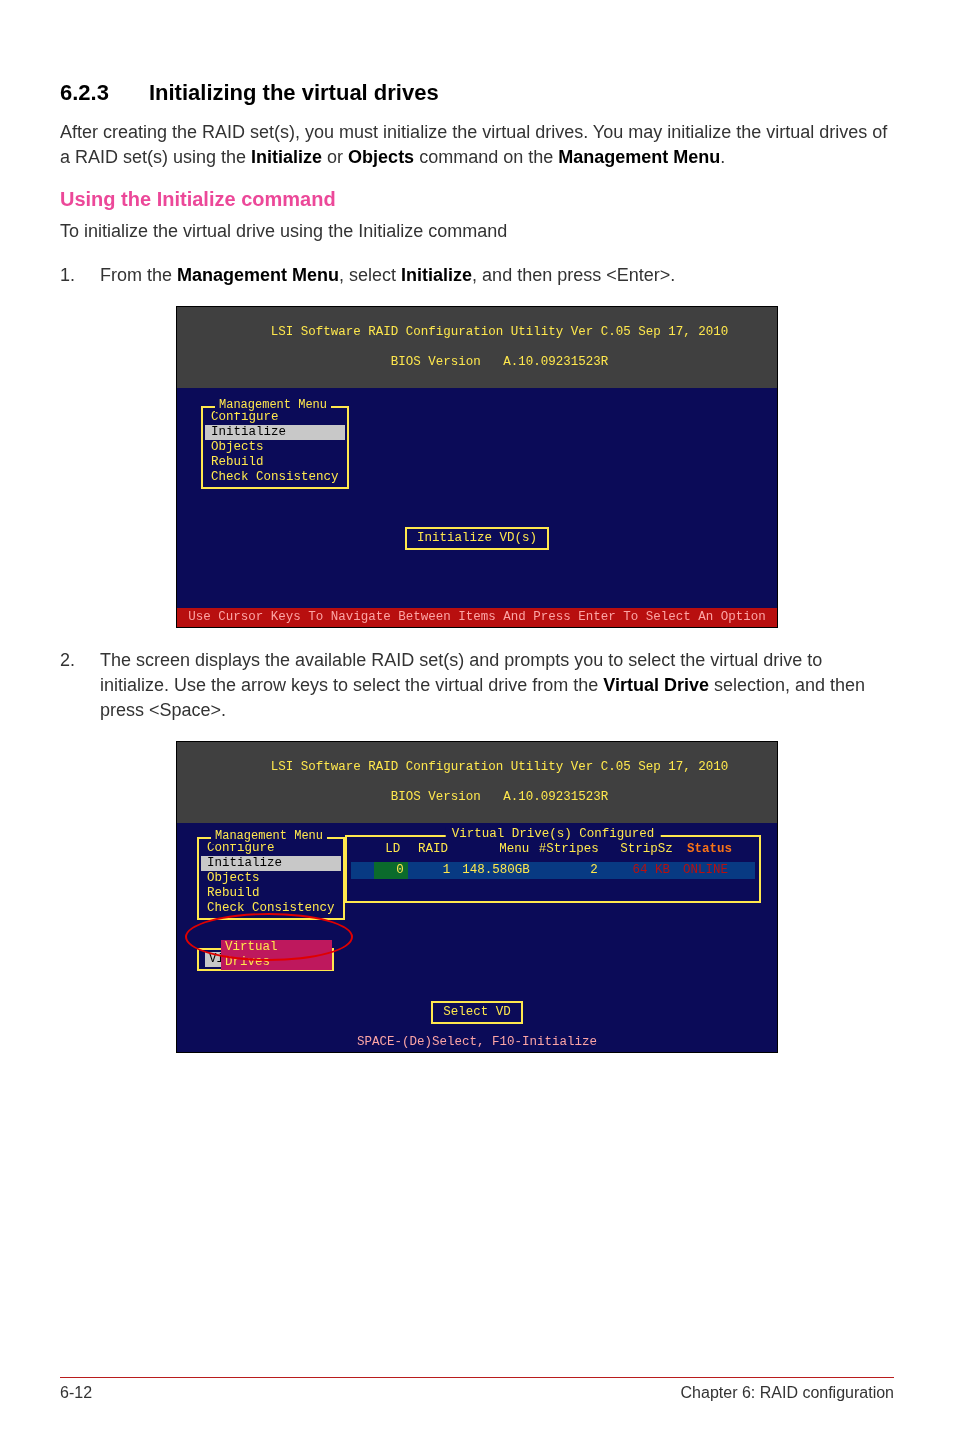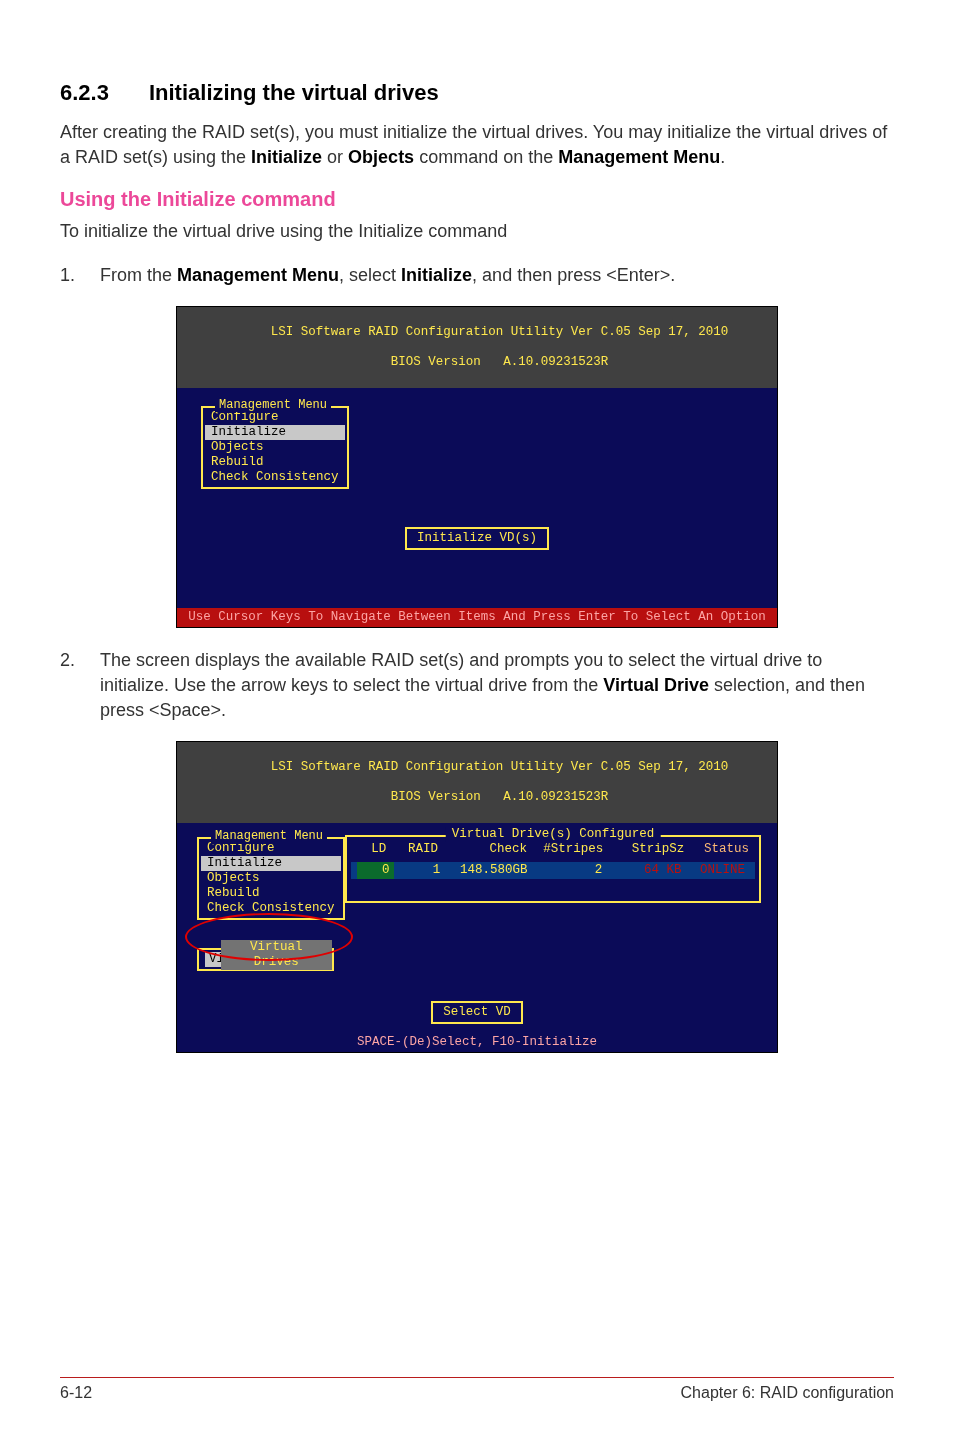--- a/index.html
+++ b/index.html
@@ -140,54 +140,53 @@
     top: -10px;
     left: 50%;
     transform: translateX(-50%);
     background: #0b0b58;
     color: #ffe84d;
     padding: 0 6px;
     white-space: nowrap;
   }
   .vd-row {
     display: flex;
-    padding: 0 6px;
+    padding: 0 23px;
   }
   .vd-row > div {
     text-align: right;
     padding: 1px 4px;
   }
   .vd-row .c-ld { width: 36px; }
   .vd-row .c-raid { width: 54px; }
   .vd-row .c-size { width: 100px; }
   .vd-row .c-stripes { width: 84px; }
   .vd-row .c-ssz { width: 90px; }
   .vd-row .c-status { width: 70px; }
   .vd-head > div { color: #ffe84d; }
-  .vd-head .c-status { color: #fdba74; font-weight: normal; }
+  .vd-head .c-status { color: #f97316; font-weight: bold; }
   .vd-data { background: #083a83; margin: 4px 4px 22px 4px; }
   .vd-data > div { color: #ffe84d; }
   .vd-data .c-ld { background: #0b6b2c; }
   .vd-data .c-ssz, .vd-data .c-status { color: #b80f0f; }
 
   .sub-menu-box {
     position: relative;
     border: 2px solid #ffe84d;
     display: inline-block;
     margin-left: 6px;
     padding: 2px 6px;
   }
   .sub-menu-title {
     position: absolute;
     top: -10px;
     left: 22px;
     color: #ffe84d;
-    background: #737373;
+    background: #be185d;
     padding: 0 4px;
-    text-align: center;
   }
   .sub-menu-item {
     color: #ffe84d;
     background: #c8c8c8;
     color: #000;
     padding: 0 4px;
   }
   .red-ellipse {
     position: absolute;
     border: 2px solid #e00000;
@@ -284,21 +283,21 @@
         <div class="menu-item">Objects</div>
         <div class="menu-item">Rebuild</div>
         <div class="menu-item">Check Consistency</div>
       </div>
 
       <div class="vd-table">
         <div class="vd-title">Virtual Drive(s) Configured</div>
         <div class="vd-row vd-head">
           <div class="c-ld">LD</div>
           <div class="c-raid">RAID</div>
-          <div class="c-size">Check</div>
+          <div class="c-size">Menu</div>
           <div class="c-stripes">#Stripes</div>
           <div class="c-ssz">StripSz</div>
           <div class="c-status">Status</div>
         </div>
         <div class="vd-row vd-data">
           <div class="c-ld">0</div>
           <div class="c-raid">1</div>
           <div class="c-size">148.580GB</div>
           <div class="c-stripes">2</div>
           <div class="c-ssz">64 KB</div>

